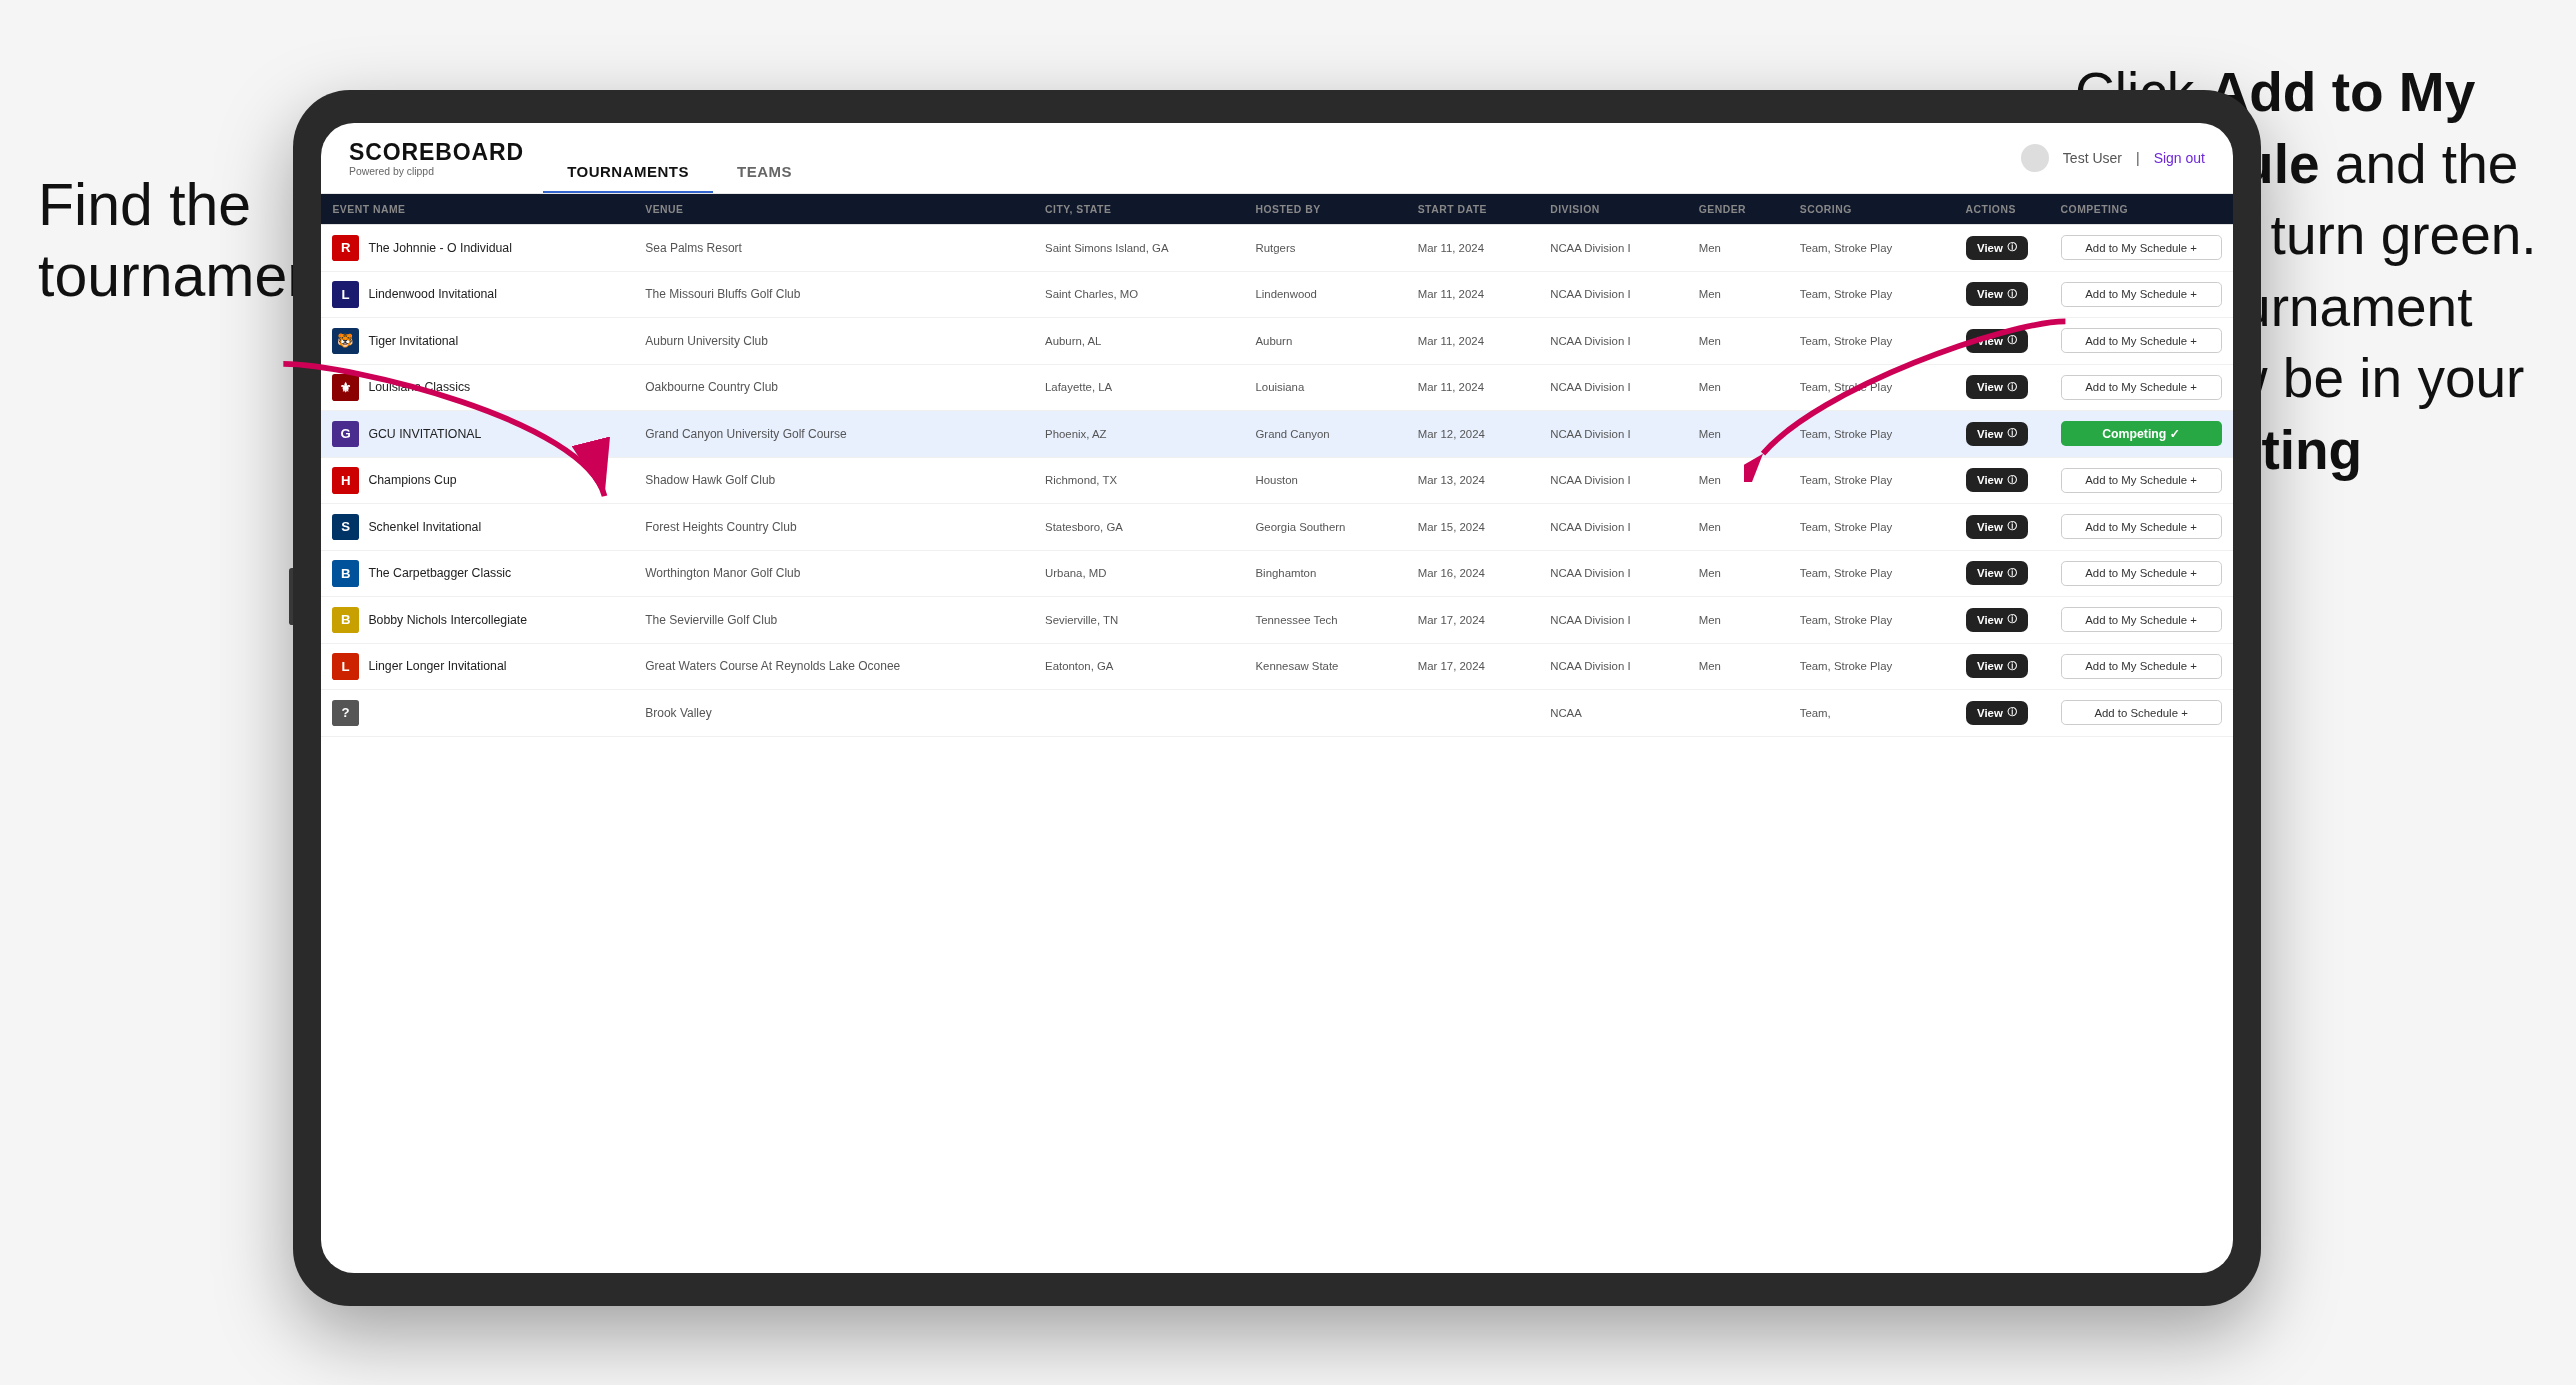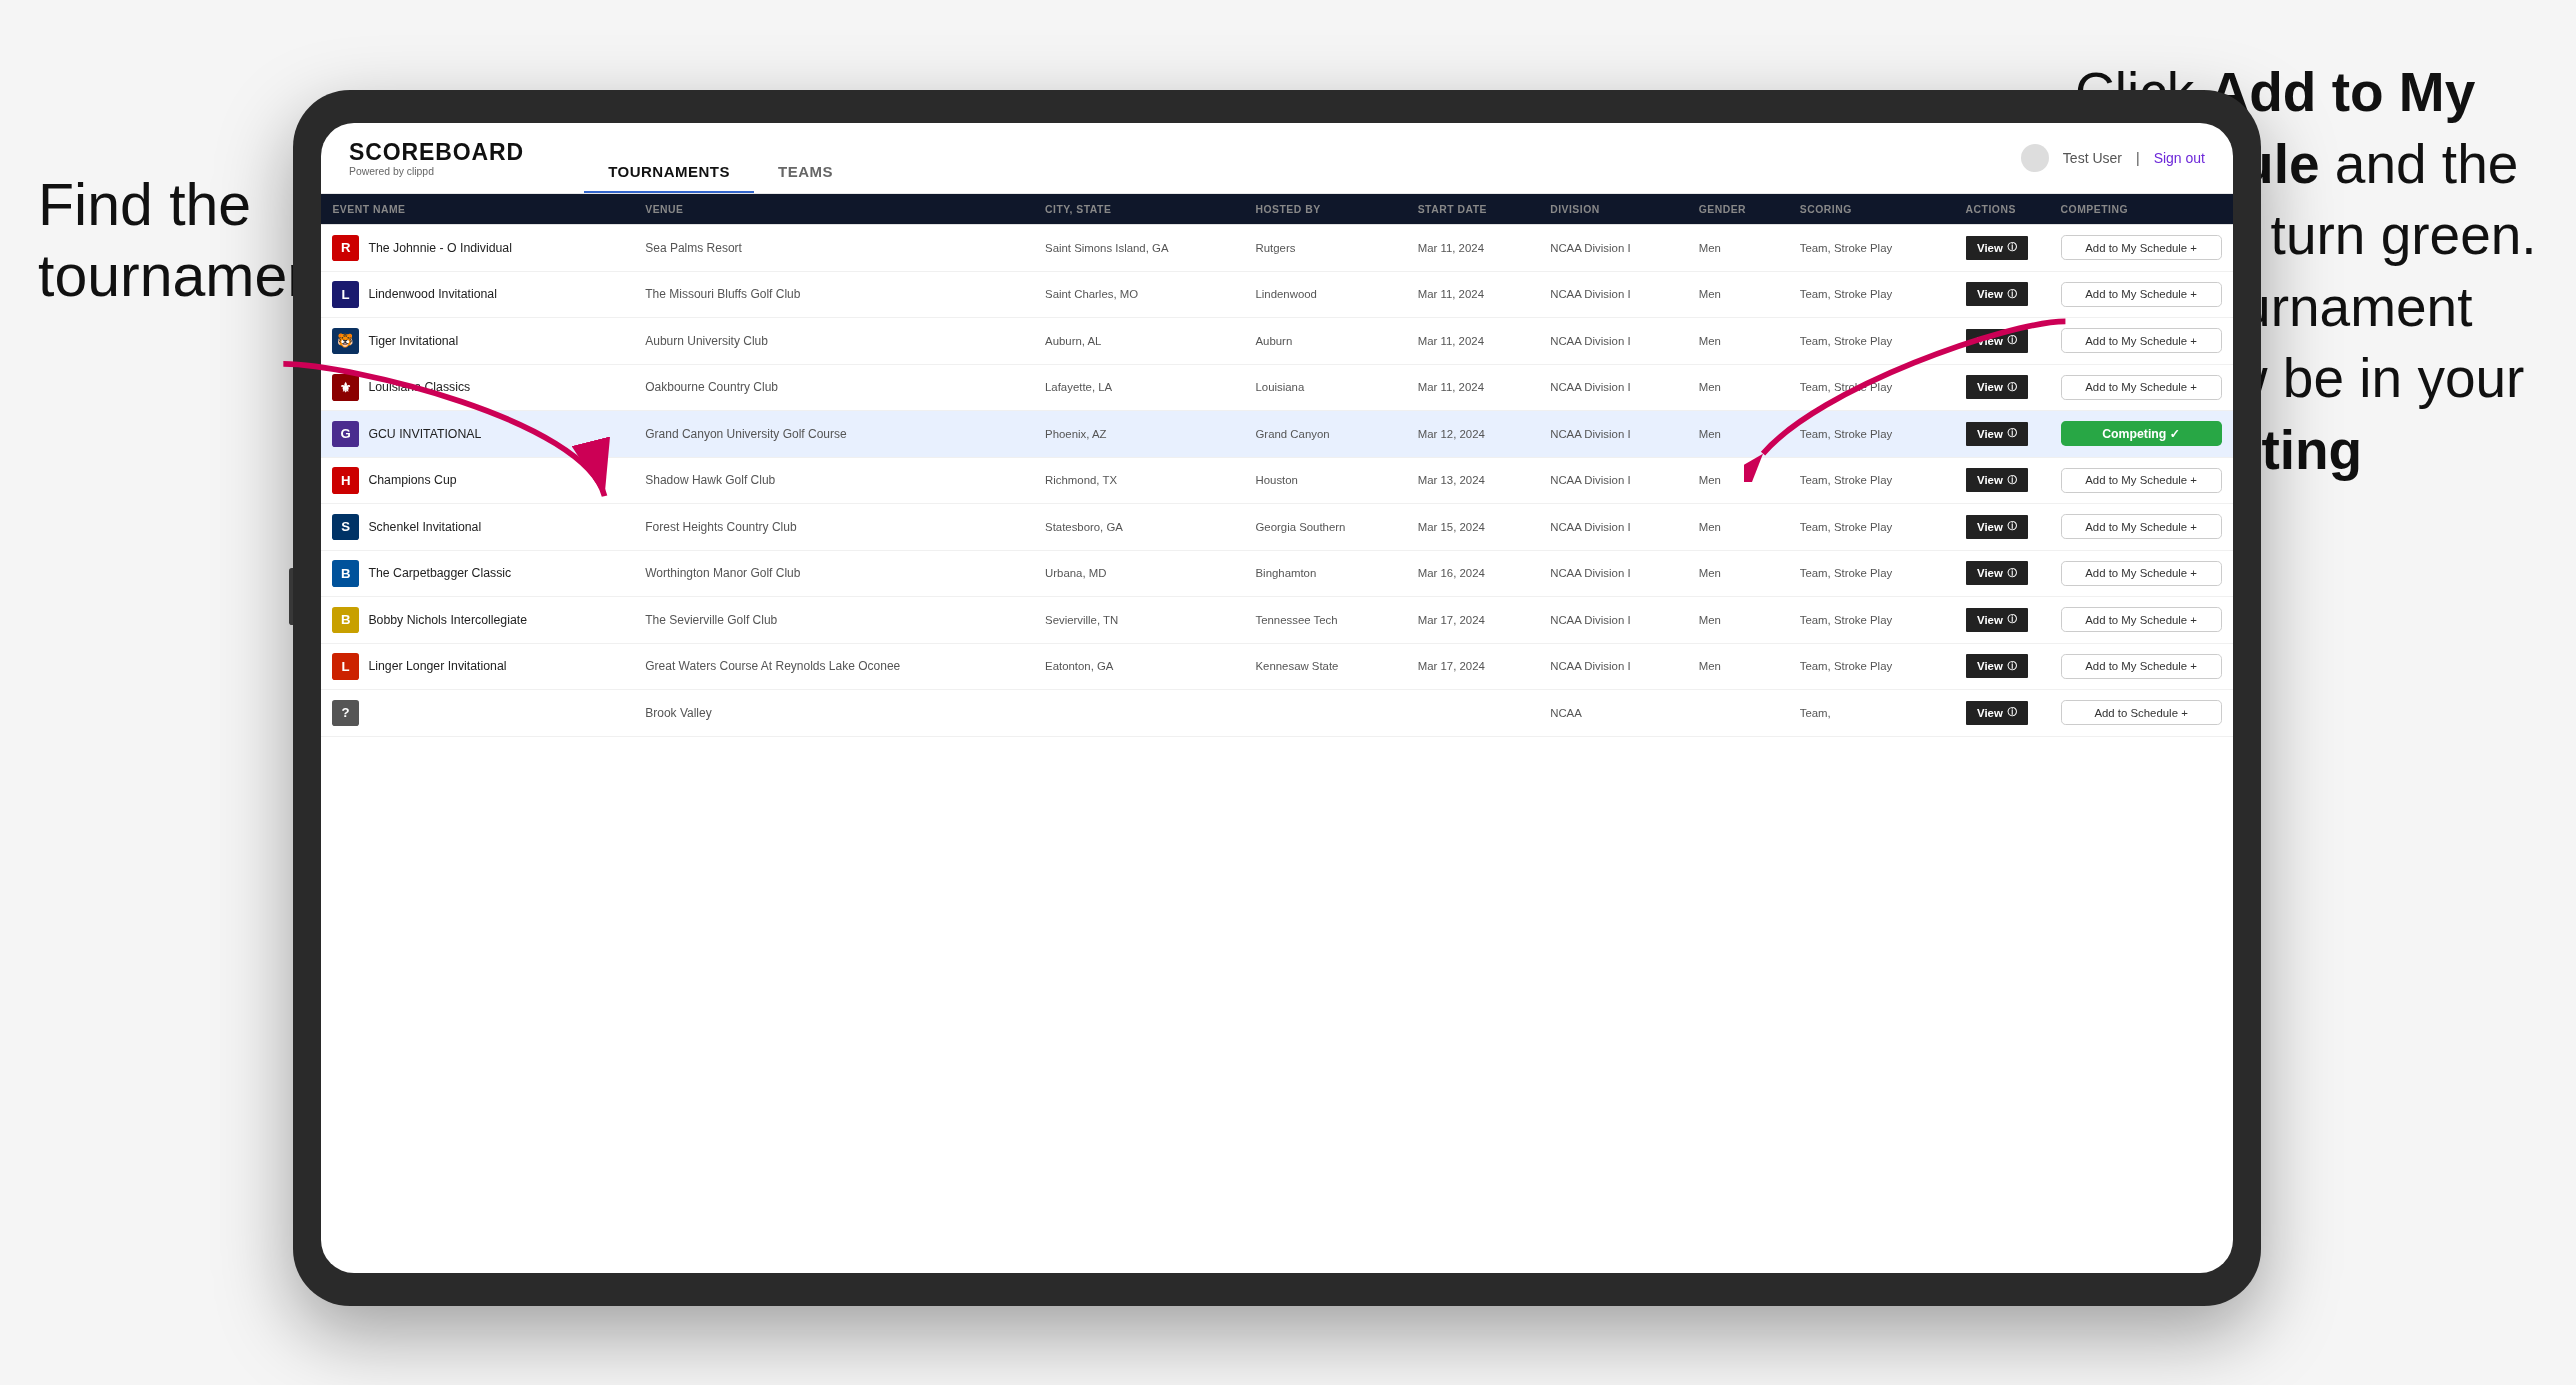--- a/index.html
+++ b/index.html
@@ -66,21 +66,21 @@
       align-items: center;
       padding: 0 28px;
       height: 71px;
       border-bottom: 1.9px solid #e8e8e8;
       flex-shrink: 0;
     }
 
     .logo-area {
       display: flex;
       flex-direction: column;
-      margin-right: 60px;
+      margin-right: 19px;
     }
 
     .logo-text {
       font-size: 23px;
       font-weight: 900;
       color: #111;
       letter-spacing: 0.9px;
     }
 
     .logo-sub {
@@ -190,21 +190,21 @@
     .event-name-text {
       font-size: 12.3px;
       font-weight: 500;
       color: #222;
     }
 
     .view-btn {
       background: #222;
       color: #fff;
       border: none;
-      border-radius: 1px;
+      border-radius: 7px;
       padding: 5.7px 11.4px;
       font-size: 11.4px;
       font-weight: 600;
       cursor: pointer;
       display: flex;
       align-items: center;
       gap: 4.7px;
       white-space: nowrap;
     }
 

